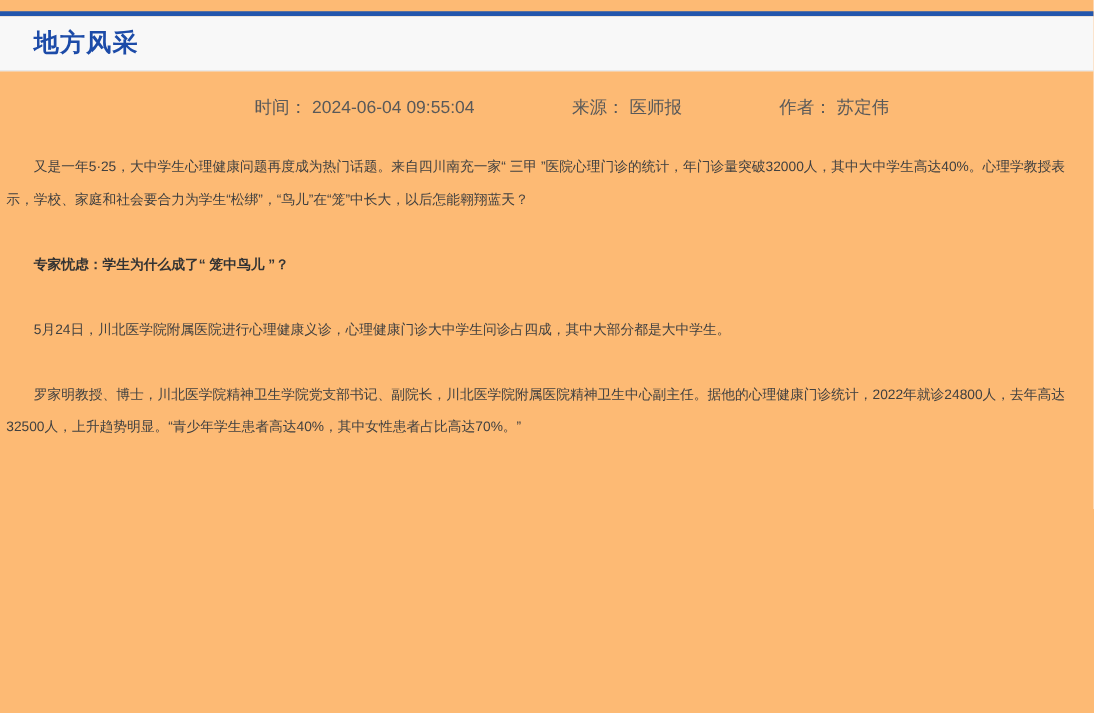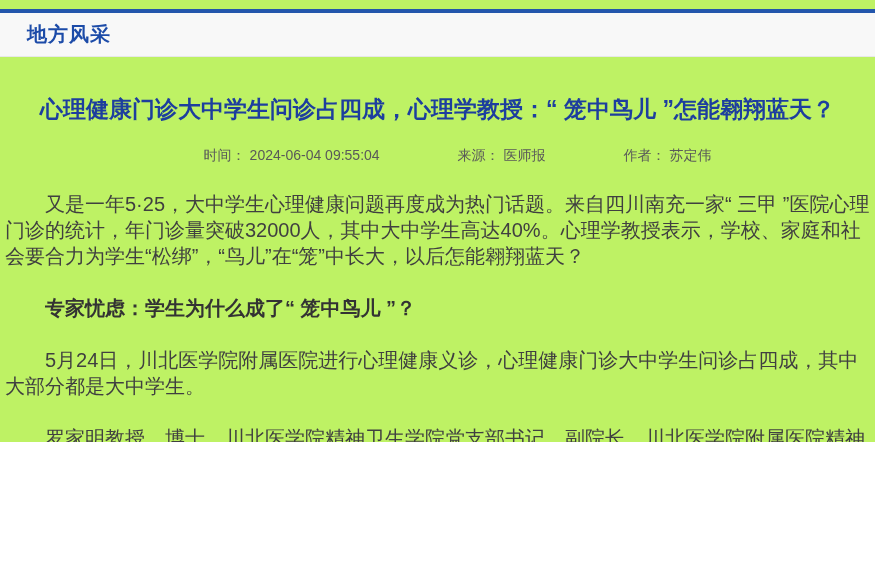--- a/index.html
+++ b/index.html
@@ -3,23 +3,23 @@
 <meta charset="utf-8">
 <style>
   html, body {
     margin: 0;
     padding: 0;
     background: #ffffff;
     font-family: "Liberation Sans", "DejaVu Sans", sans-serif;
   }
   .page {
     width: 875px;
-    height: 442px;
+    height: 570px;
     overflow: hidden;
-    background: #bef264;
+    background: #fdba74;
     position: relative;
   }
   .top-accent {
     margin-top: 9px;
     height: 4px;
     background: #2356ac;
   }
   .header {
     height: 44px;
     background: #f8f8f8;
@@ -58,21 +58,21 @@
   .meta {
     text-align: center;
     margin-top: 20px;
     font-size: 14px;
     color: #595959;
   }
   .meta-item { margin: 0 17px; white-space: nowrap; padding-left: 40px; }
   .meta-item .lbl { margin-right: 4px; }
   .content { margin-top: 0; }
   .content p {
-    font-size: 20px;
+    font-size: 11px;
     line-height: 26px;
     color: #404040;
     margin: 26px 0;
     text-indent: 2em;
   }
   .content p.bold {
     font-weight: bold;
     color: #333333;
   }
 </style>
@@ -80,21 +80,20 @@
 <body>
 
 <div class="page">
   <div class="top-accent"></div>
 
   <div class="header">
     <div class="section-title">地方风采</div>
   </div>
 
   <div class="article">
-    <h1 class="article-title">心理健康门诊大中学生问诊占四成，心理学教授：“ 笼中鸟儿 ”怎能翱翔蓝天？</h1>
 
     <div class="meta">
       <span class="meta-item"><span class="lbl">时间：</span><span>2024-06-04 09:55:04</span></span>
       <span class="meta-item"><span class="lbl">来源：</span><span>医师报</span></span>
       <span class="meta-item"><span class="lbl">作者：</span><span>苏定伟</span></span>
     </div>
 
     <div class="content" id="content">
         <p>又是一年5·25，大中学生心理健康问题再度成为热门话题。来自四川南充一家“ 三甲 ”医院心理门诊的统计，年门诊量突破32000人，其中大中学生高达40%。心理学教授表示，学校、家庭和社会要合力为学生“松绑”，“鸟儿”在“笼”中长大，以后怎能翱翔蓝天？</p>
         <p class="bold">专家忧虑：学生为什么成了“ 笼中鸟儿 ”？</p>

